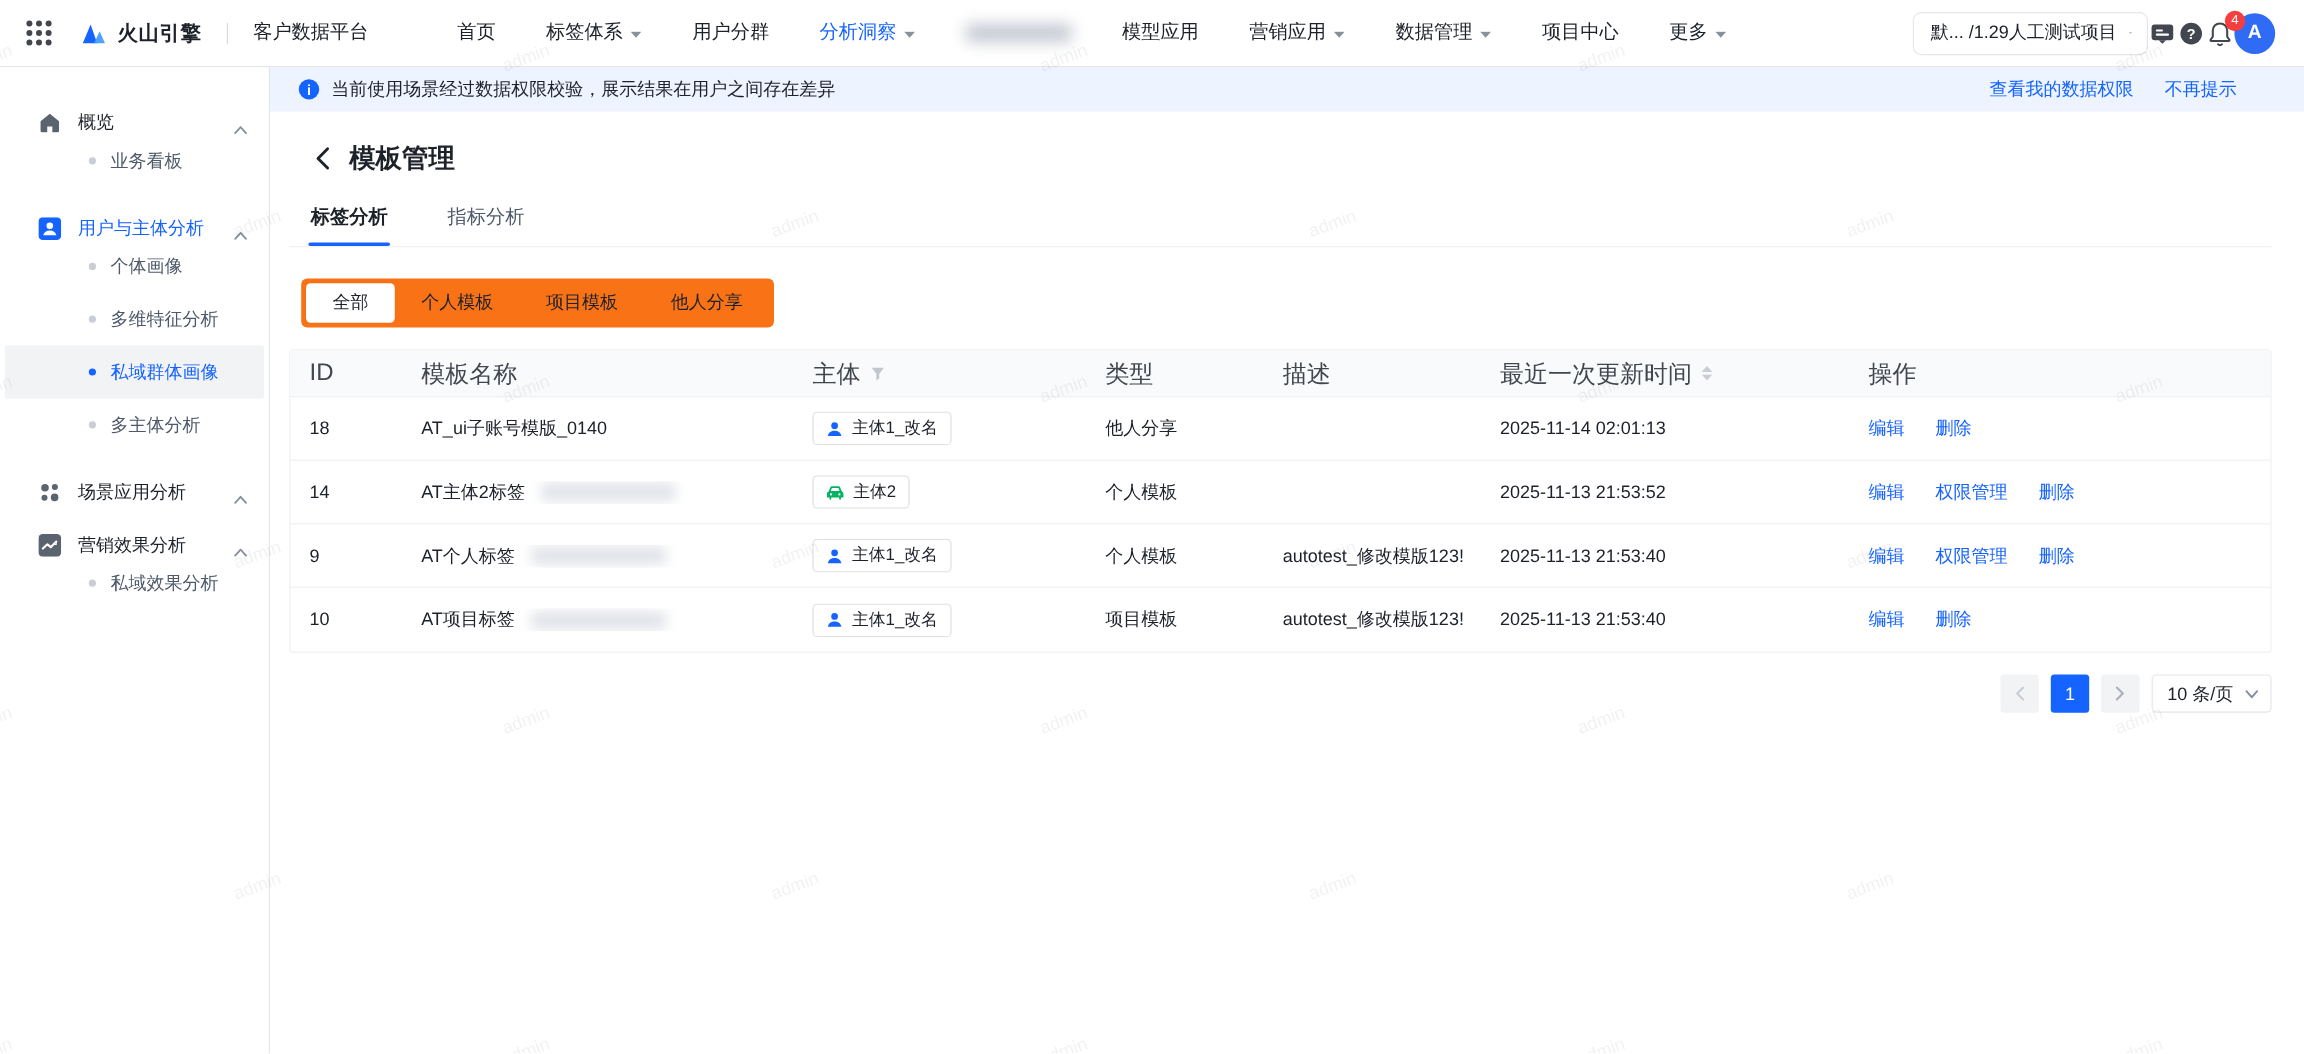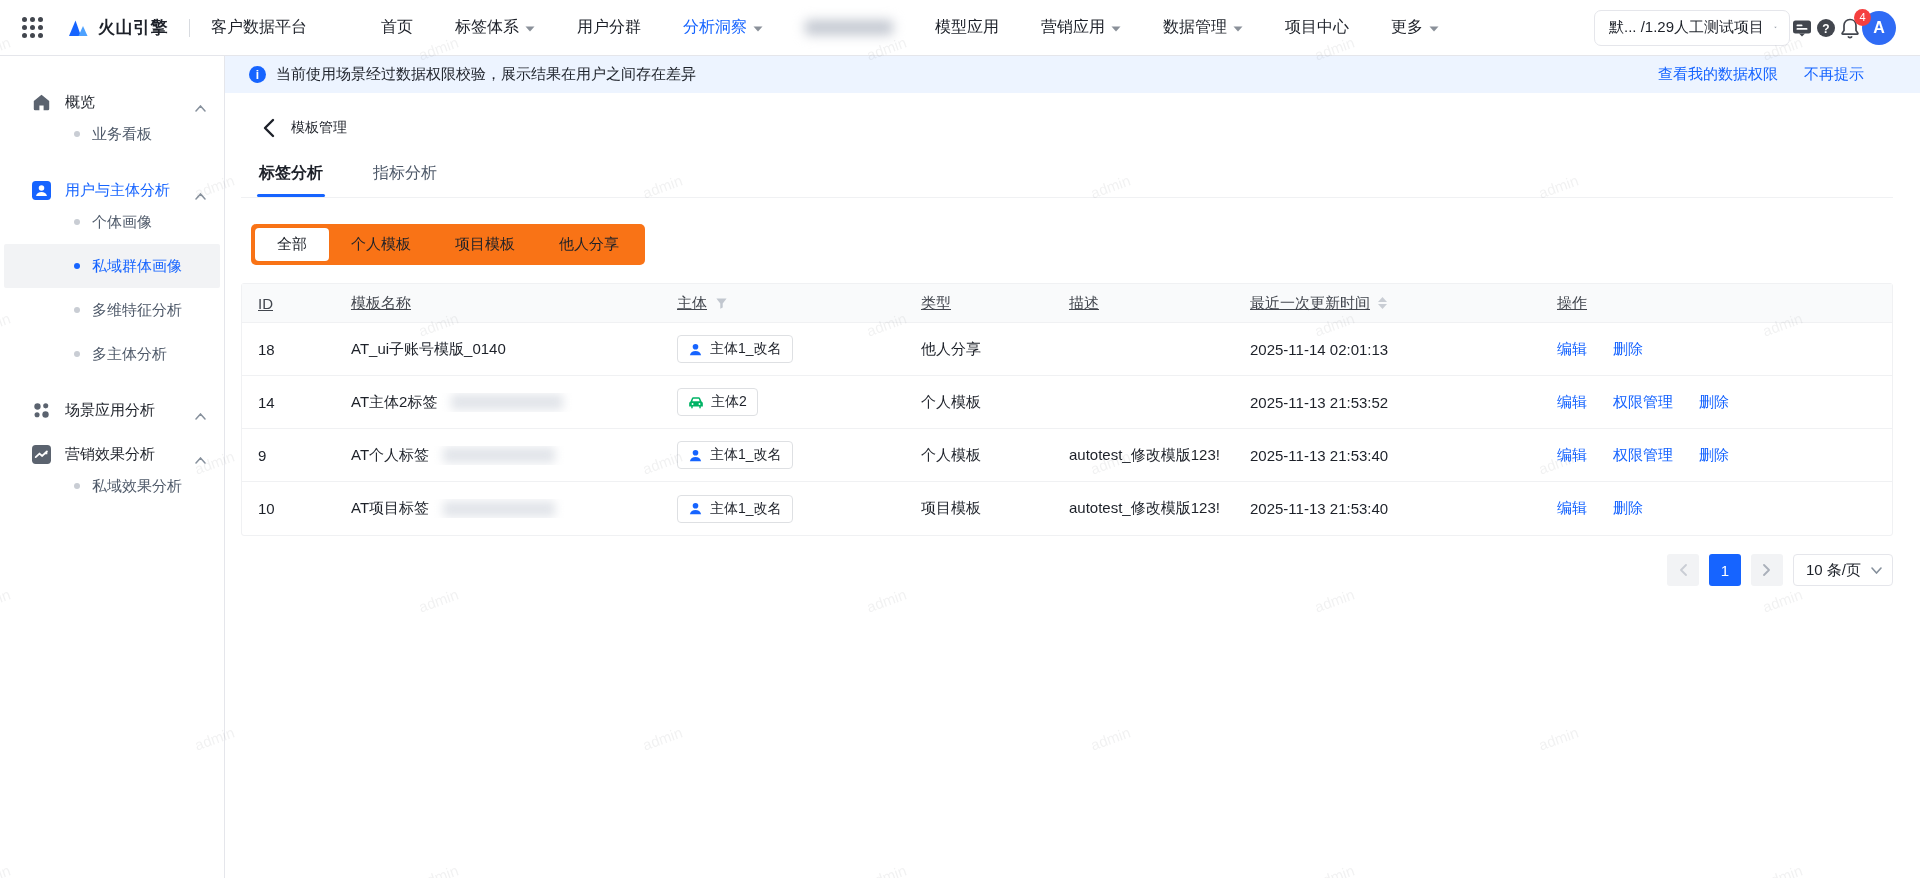--- a/index.html
+++ b/index.html
@@ -60,36 +60,36 @@
     padding:0 56px 0 24px;font-size:15px;gap:10px;}
   .info-icon{width:17px;height:17px;border-radius:50%;background:var(--accent);color:#fff;font-size:12px;font-weight:700;
     display:flex;align-items:center;justify-content:center;font-style:normal;flex:0 0 17px;}
   .banner-links{margin-left:auto;display:flex;gap:26px;}
   .banner-links span{color:var(--accent);cursor:pointer;}
 
   
   .content{flex:1;padding:0 27px 0 16px;overflow:hidden;position:relative;}
   .page-header{display:flex;align-items:center;gap:12px;margin:24px 0 10px 16px;}
   .back-btn{width:22px;height:22px;display:flex;align-items:center;justify-content:center;cursor:pointer;}
-  .page-title{font-size:14px;font-weight:400;text-align:center;}
+  .page-title{font-size:22px;font-weight:700;text-align:center;}
   .tabs{display:flex;gap:46px;margin-left:16px;position:relative;}
   .tab{font-size:16px;padding:14px 2px 13px;color:var(--text2);cursor:pointer;position:relative;}
   .tab.active{color:var(--text);font-weight:600;}
   .tab.active::after{content:"";position:absolute;left:0;right:0;bottom:0;height:3px;background:var(--accent);border-radius:2px;}
   .tabs-line{height:1px;background:var(--line2);}
 
   .filters{display:inline-flex;background:#f97316;border-radius:5px;padding:4px;margin:26px 0 0 10px;}
   .filter-seg{padding:7px 22px;font-size:15px;border-radius:4px;color:var(--text);cursor:pointer;white-space:nowrap;}
   .filter-seg.active{background:#fff;box-shadow:0 0 2px rgba(0,0,0,.06);}
 
   
   .table{margin-top:18px;border:1px solid var(--line2);border-radius:3px;}
   .trow{display:grid;grid-template-columns:93px 326px 244px 148px 181px 307px 1fr;align-items:center;}
   .trow>div{padding:0 16px;overflow:hidden;white-space:nowrap;display:flex;align-items:center;gap:8px;}
-  .thead{height:39px;background:#f9fafb;border-bottom:1px solid var(--line2);font-size:15px;color:#42464e;text-decoration:underline;}
+  .thead{height:39px;background:#f9fafb;border-bottom:1px solid var(--line2);font-size:20px;color:#42464e;}
   .tbody .trow{height:53px;border-bottom:1px solid var(--line2);font-size:15px;}
   .tbody .trow:last-child{border-bottom:none;}
   .sorter{display:flex;flex-direction:column;gap:2px;cursor:pointer;}
   .tag{display:inline-flex;align-items:center;gap:7px;border:1px solid #dee0e3;border-radius:4px;
     background:#fff;padding:4px 10px;font-size:14px;}
   .name-redact{display:inline-block;width:112px;height:16px;border-radius:3px;
     background:#e2e5ea;filter:blur(5px);margin-left:6px;vertical-align:middle;}
   .op-link{color:var(--accent);cursor:pointer;margin-right:18px;}
   .op-link:last-child{margin-right:0;}
 
@@ -242,27 +242,27 @@
           </span>
           <span class="g-label">用户与主体分析</span>
           <svg width="11" height="7" viewBox="0 0 11 7">
             <path d="M1 6l4.5-5L10 6" fill="none" stroke="#86909c" stroke-width="1.5" stroke-linecap="round"></path>
           </svg>
         </div>
         <div class="side-item">
           <span class="dot"></span>
           <span>个体画像</span>
         </div>
+        <div class="side-item">
+          <span class="dot"></span>
+          <span>多维特征分析</span>
+        </div>
         <div class="side-item selected">
           <span class="dot"></span>
           <span>私域群体画像</span>
-        </div>
-        <div class="side-item">
-          <span class="dot"></span>
-          <span>多维特征分析</span>
         </div>
         <div class="side-item">
           <span class="dot"></span>
           <span>多主体分析</span>
         </div>
         <div class="side-group-header">
           <span class="g-icon">
             <svg width="19" height="19" viewBox="0 0 18 18">
               <circle cx="5.2" cy="5.2" r="3" fill="#5b636f"></circle>
               <circle cx="13" cy="4.6" r="2.4" fill="#5b636f"></circle>

